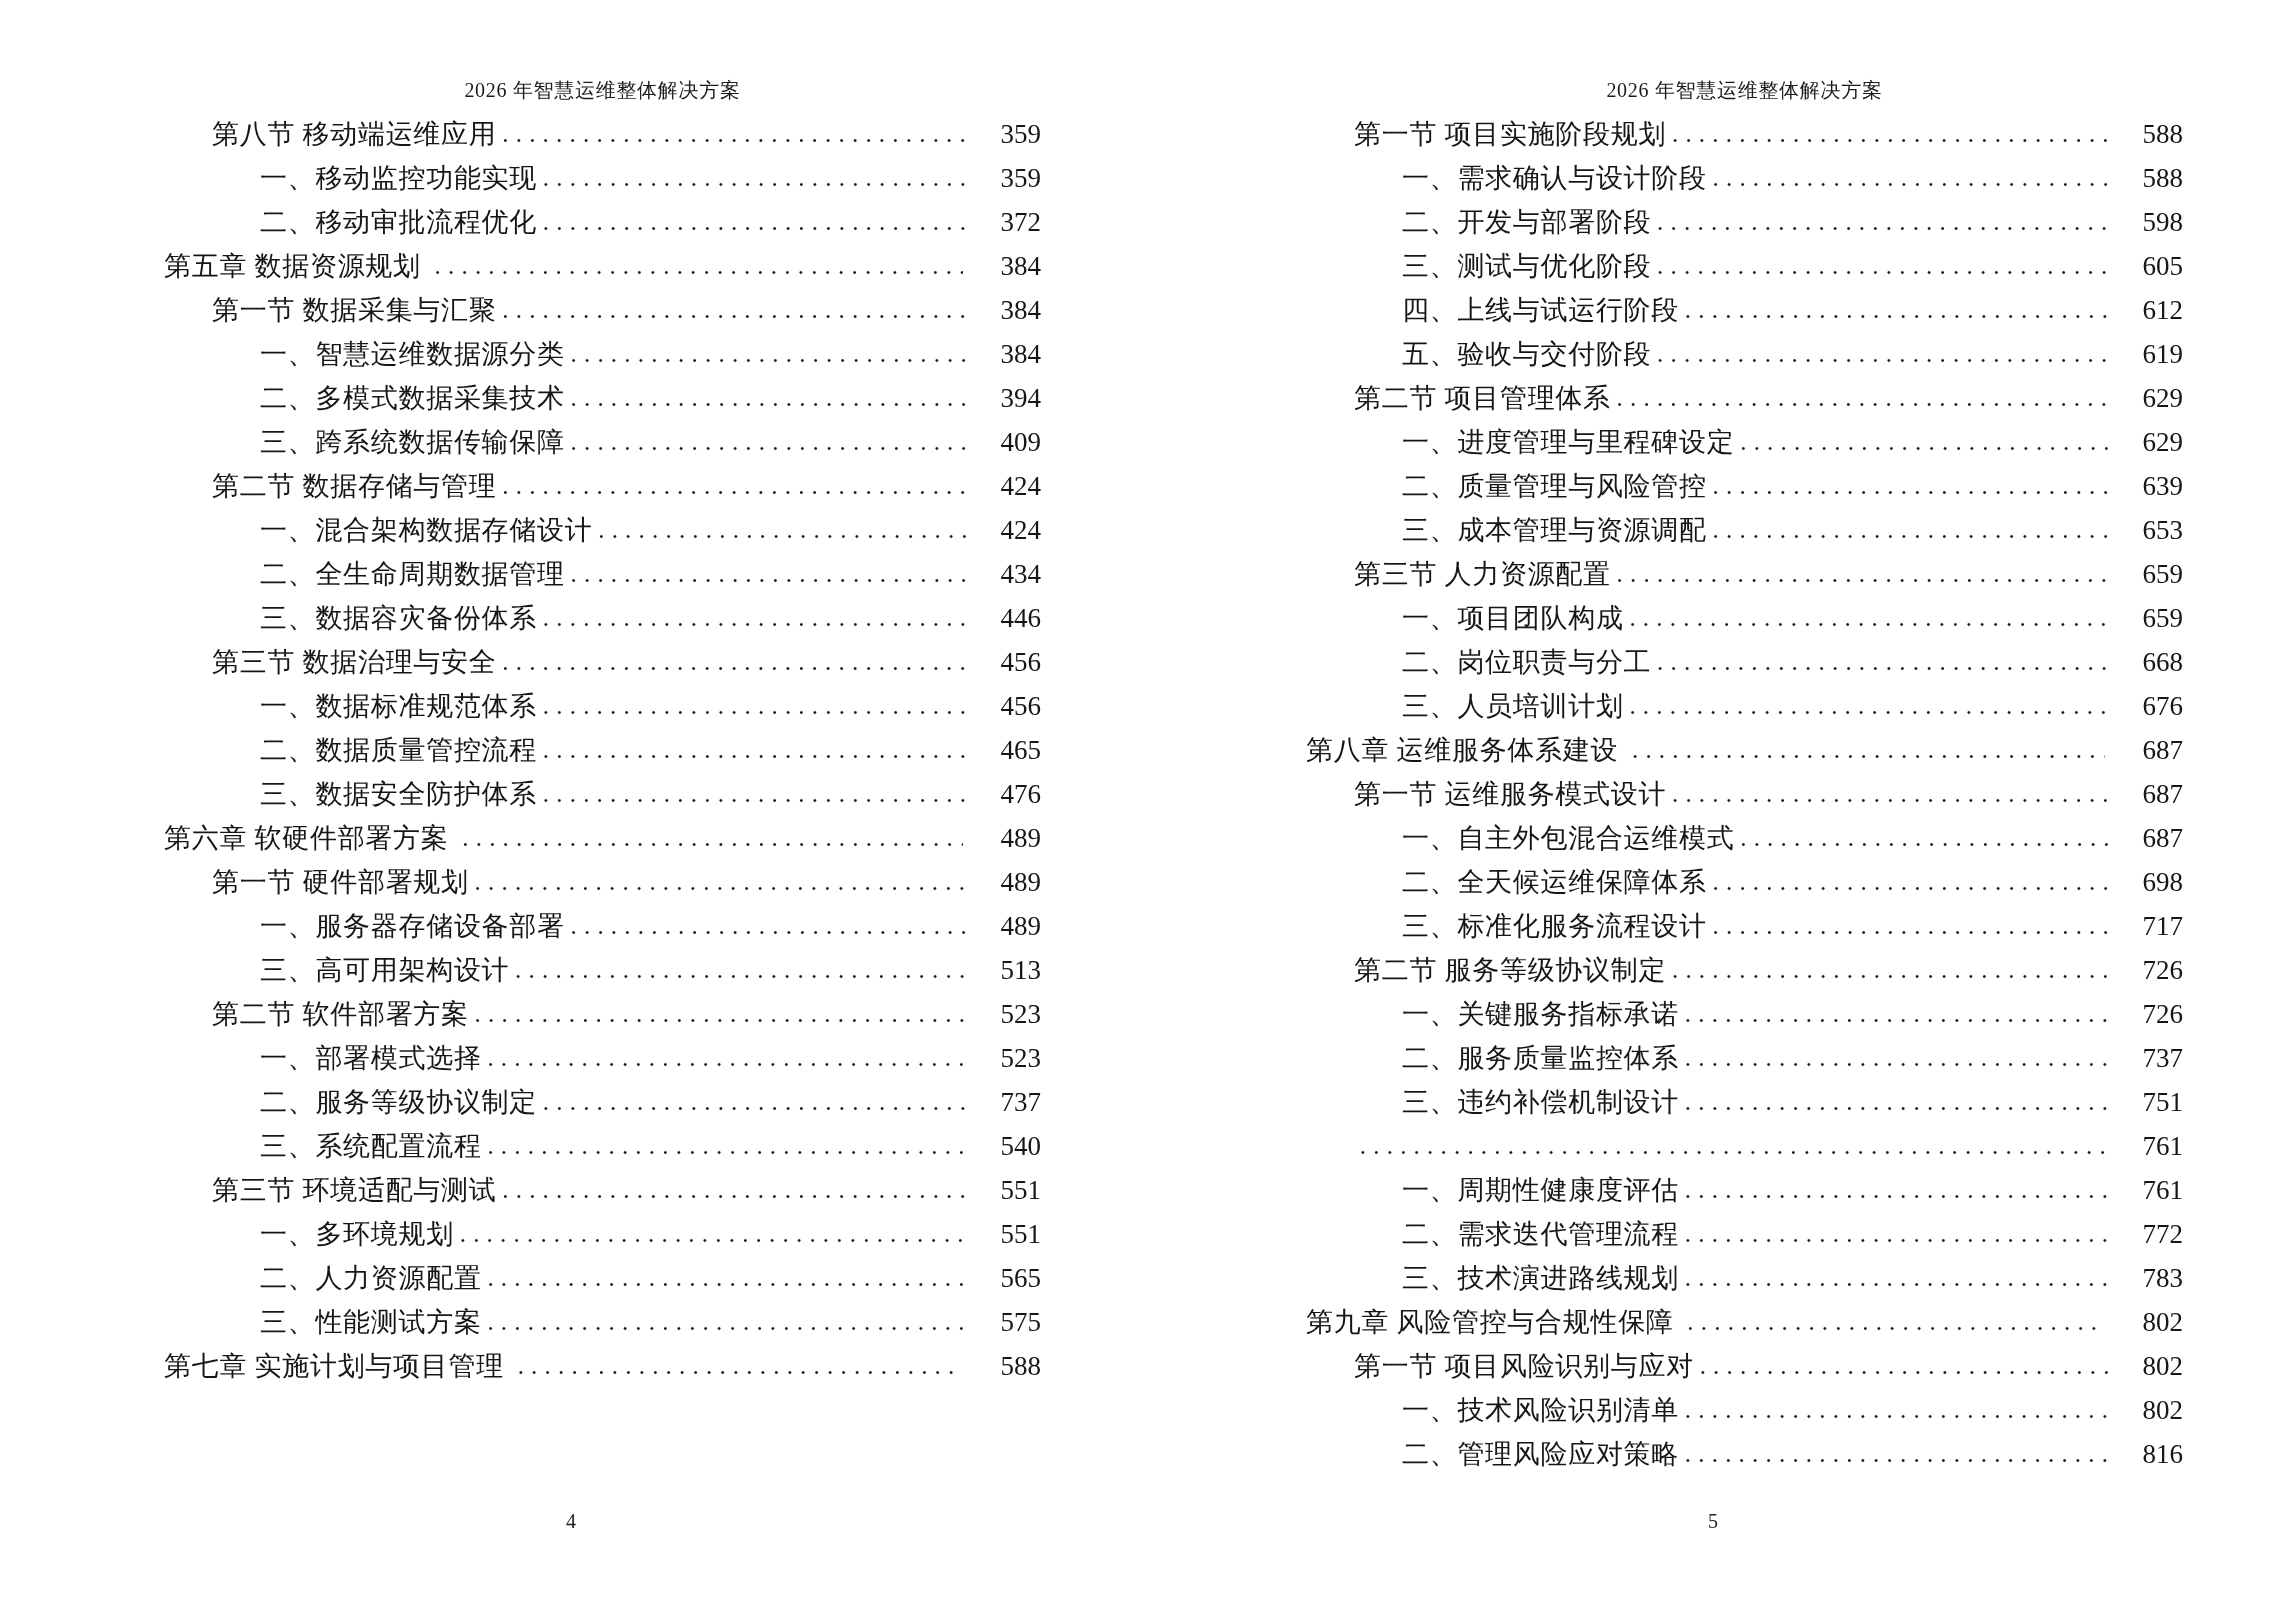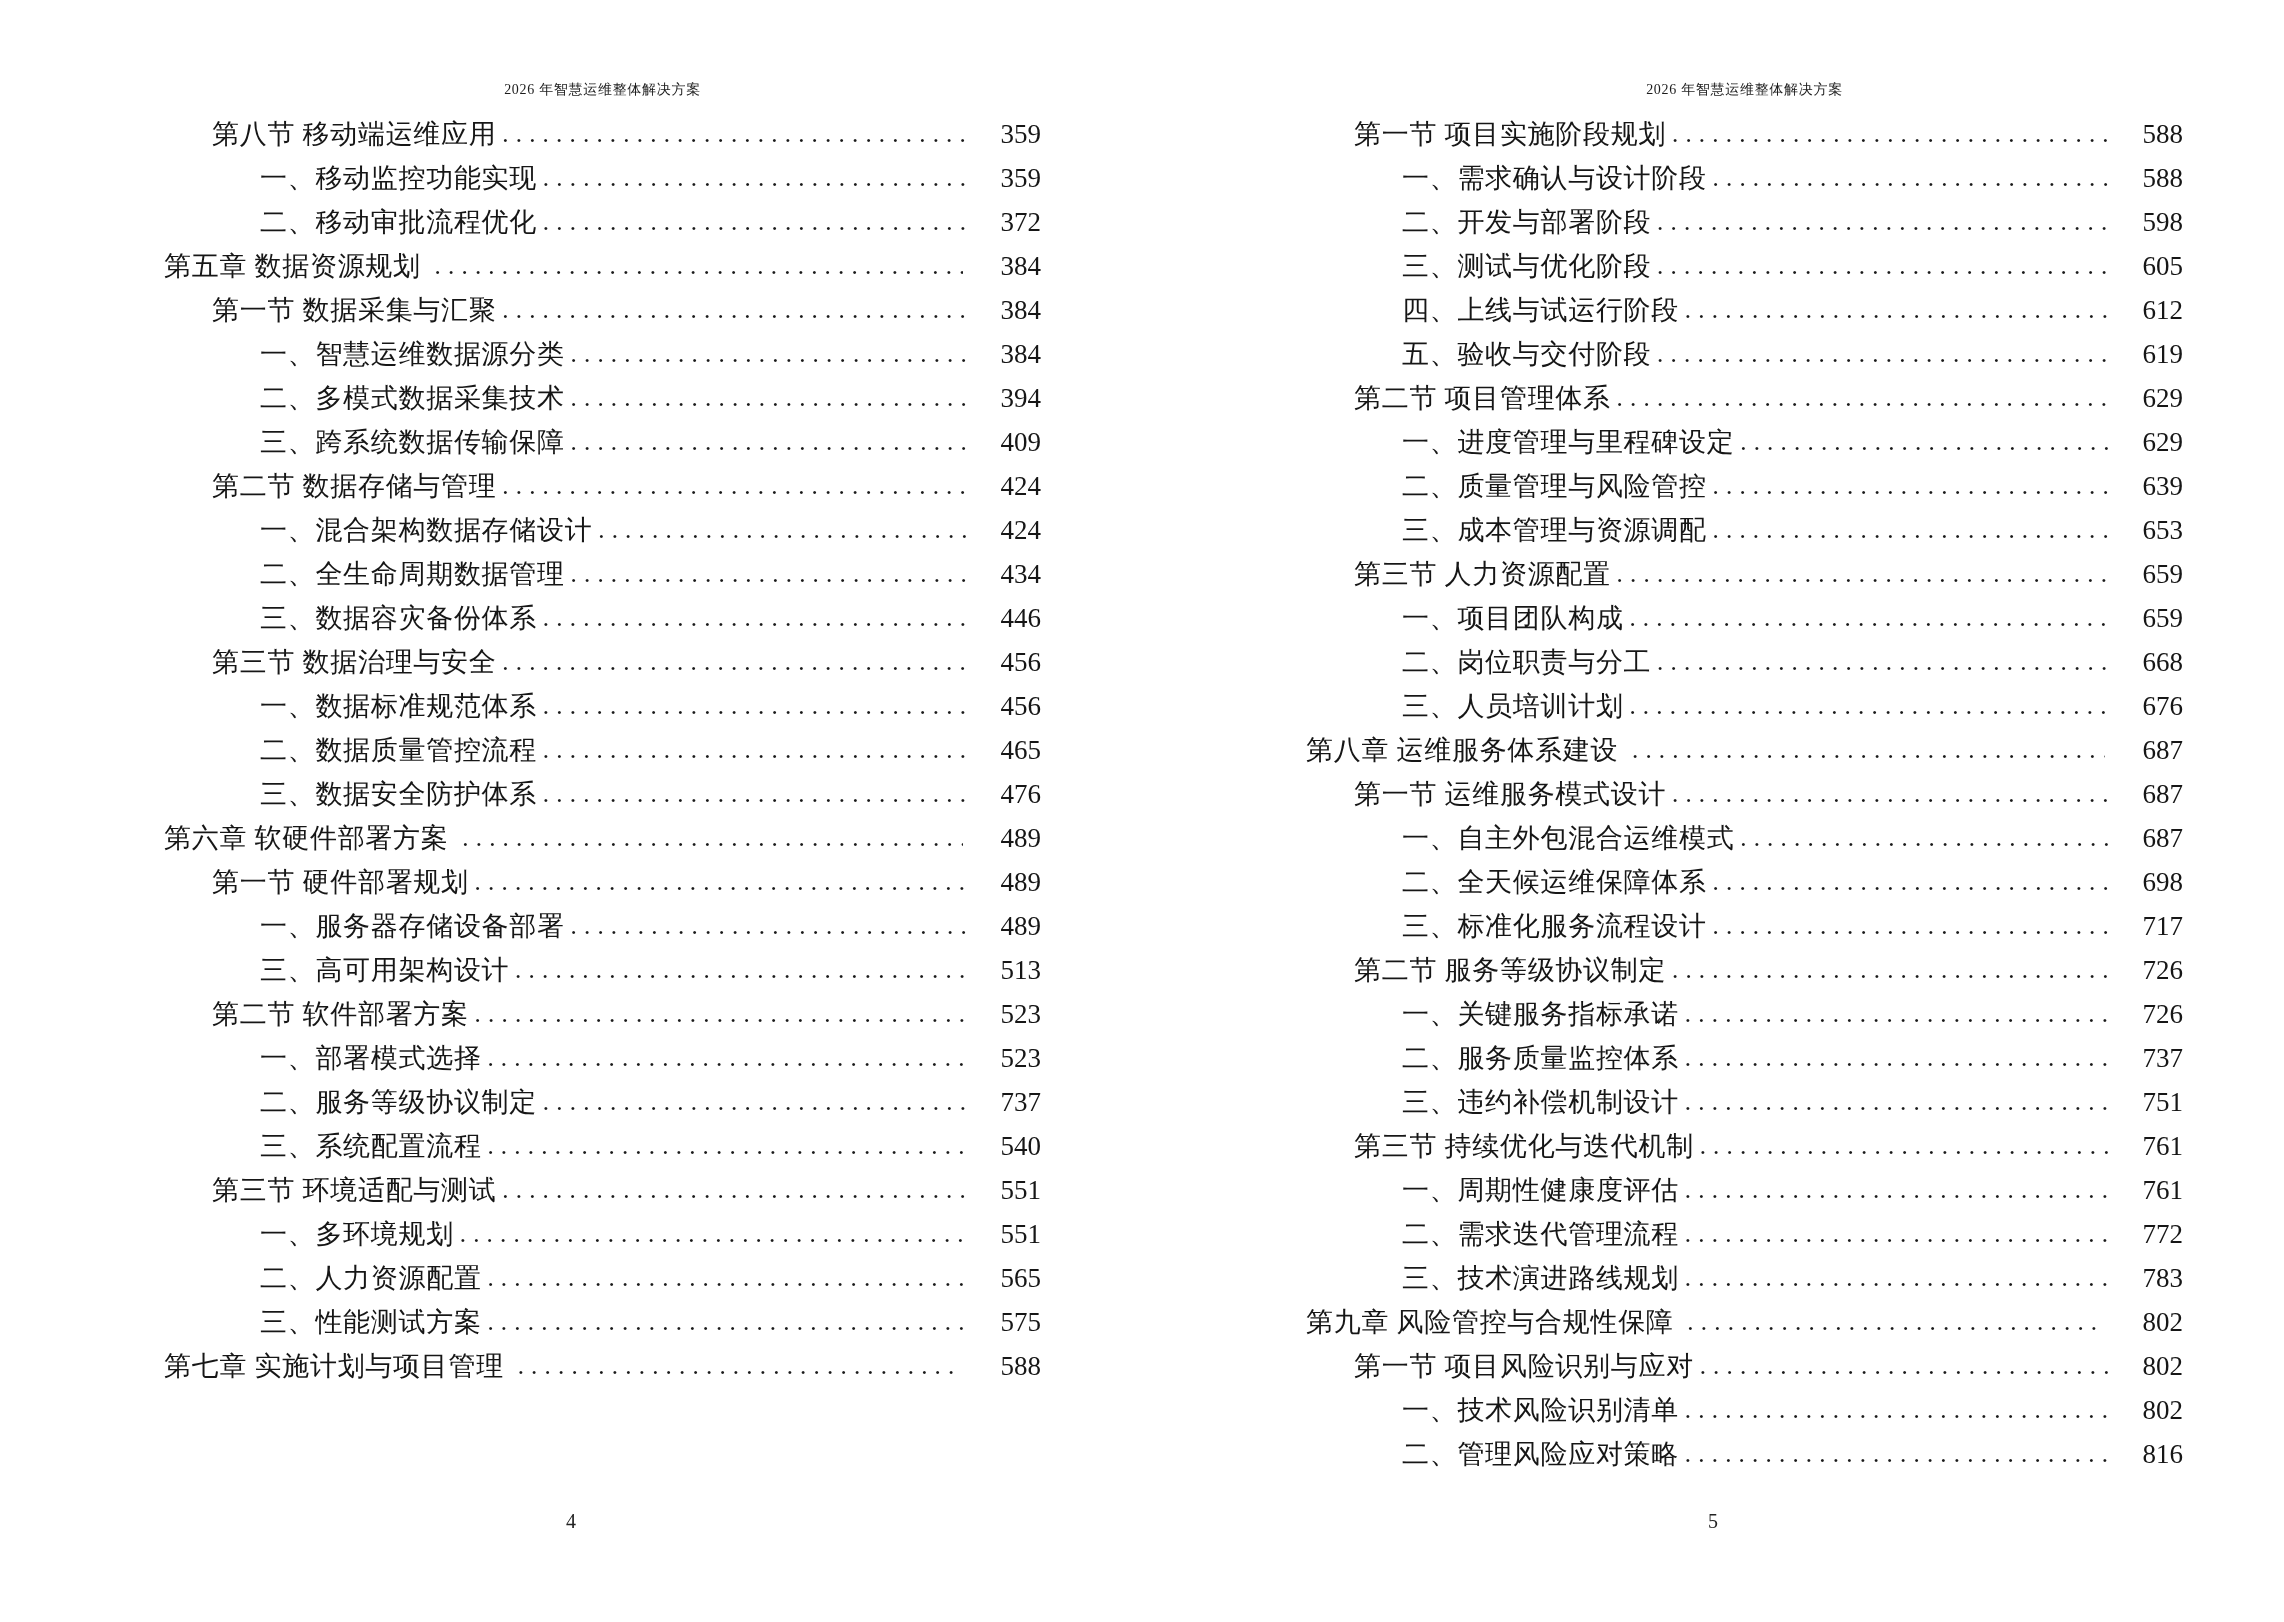--- a/index.html
+++ b/index.html
@@ -21,21 +21,21 @@
   }
   .page-left  { left: 0; }
   .page-right { left: 1142px; }
 
   .running-header {
     position: absolute;
     top: 78px;
     left: 164px;
     width: 877px;
     text-align: center;
-    font-size: 14px;
+    font-size: 20px;
     line-height: 24.6px;
     letter-spacing: 0.7px;
     color: #1c1c1c;
     white-space: nowrap;
   }
 
   .toc-list {
     position: absolute;
     top: 112px;
     left: 164px;
@@ -354,21 +354,20 @@
         <span class="toc-label">二、服务质量监控体系</span>
         <span class="toc-dots"></span>
         <span class="toc-num">737</span>
       </div>
       <div class="toc-row lvl-item">
         <span class="toc-label">三、违约补偿机制设计</span>
         <span class="toc-dots"></span>
         <span class="toc-num">751</span>
       </div>
       <div class="toc-row lvl-section">
-        <span class="toc-label">第三节 持续优化与迭代机制</span>
         <span class="toc-dots"></span>
         <span class="toc-num">761</span>
       </div>
       <div class="toc-row lvl-item">
         <span class="toc-label">一、周期性健康度评估</span>
         <span class="toc-dots"></span>
         <span class="toc-num">761</span>
       </div>
       <div class="toc-row lvl-item">
         <span class="toc-label">二、需求迭代管理流程</span>

